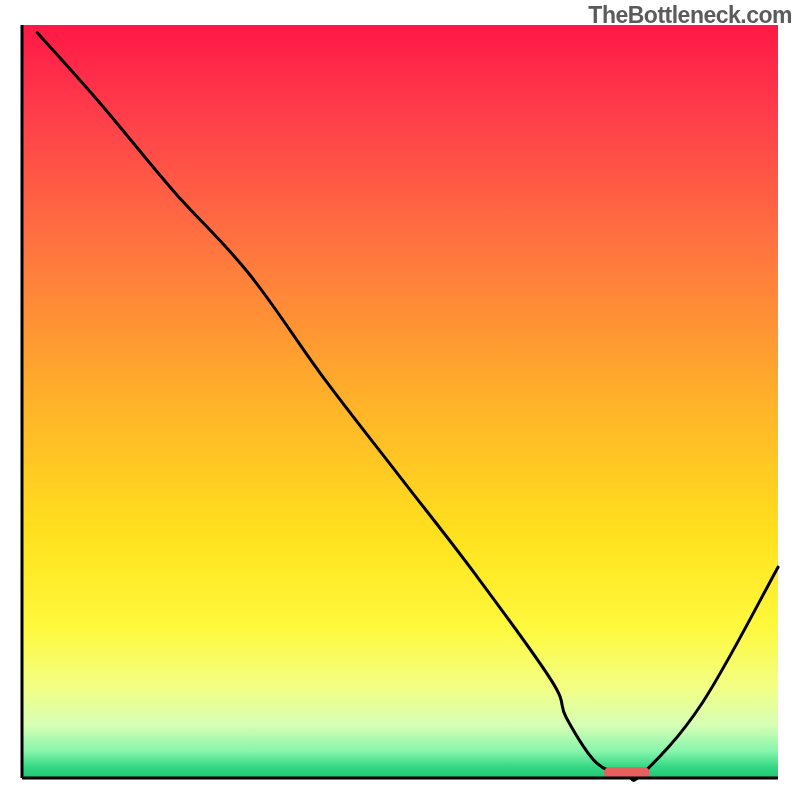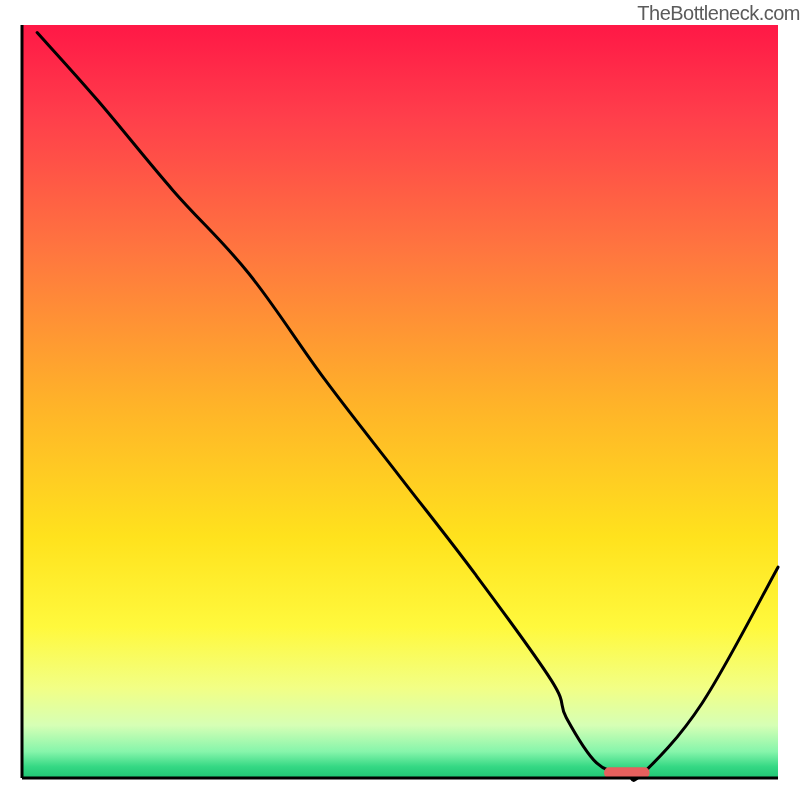--- a/index.html
+++ b/index.html
@@ -12,23 +12,23 @@
     overflow: hidden;
   }
   .chart-container {
     position: relative;
     width: 800px;
     height: 800px;
   }
   .watermark {
     position: absolute;
     top: 2px;
-    right: 0;
-    font-size: 20px;
-    font-weight: 400;
+    right: 8px;
+    font-size: 23px;
+    font-weight: 700;
     color: #5b5b5b;
     letter-spacing: -0.5px;
     z-index: 10;
   }
   svg {
     display: block;
   }
 </style>
 </head>
 <body>

